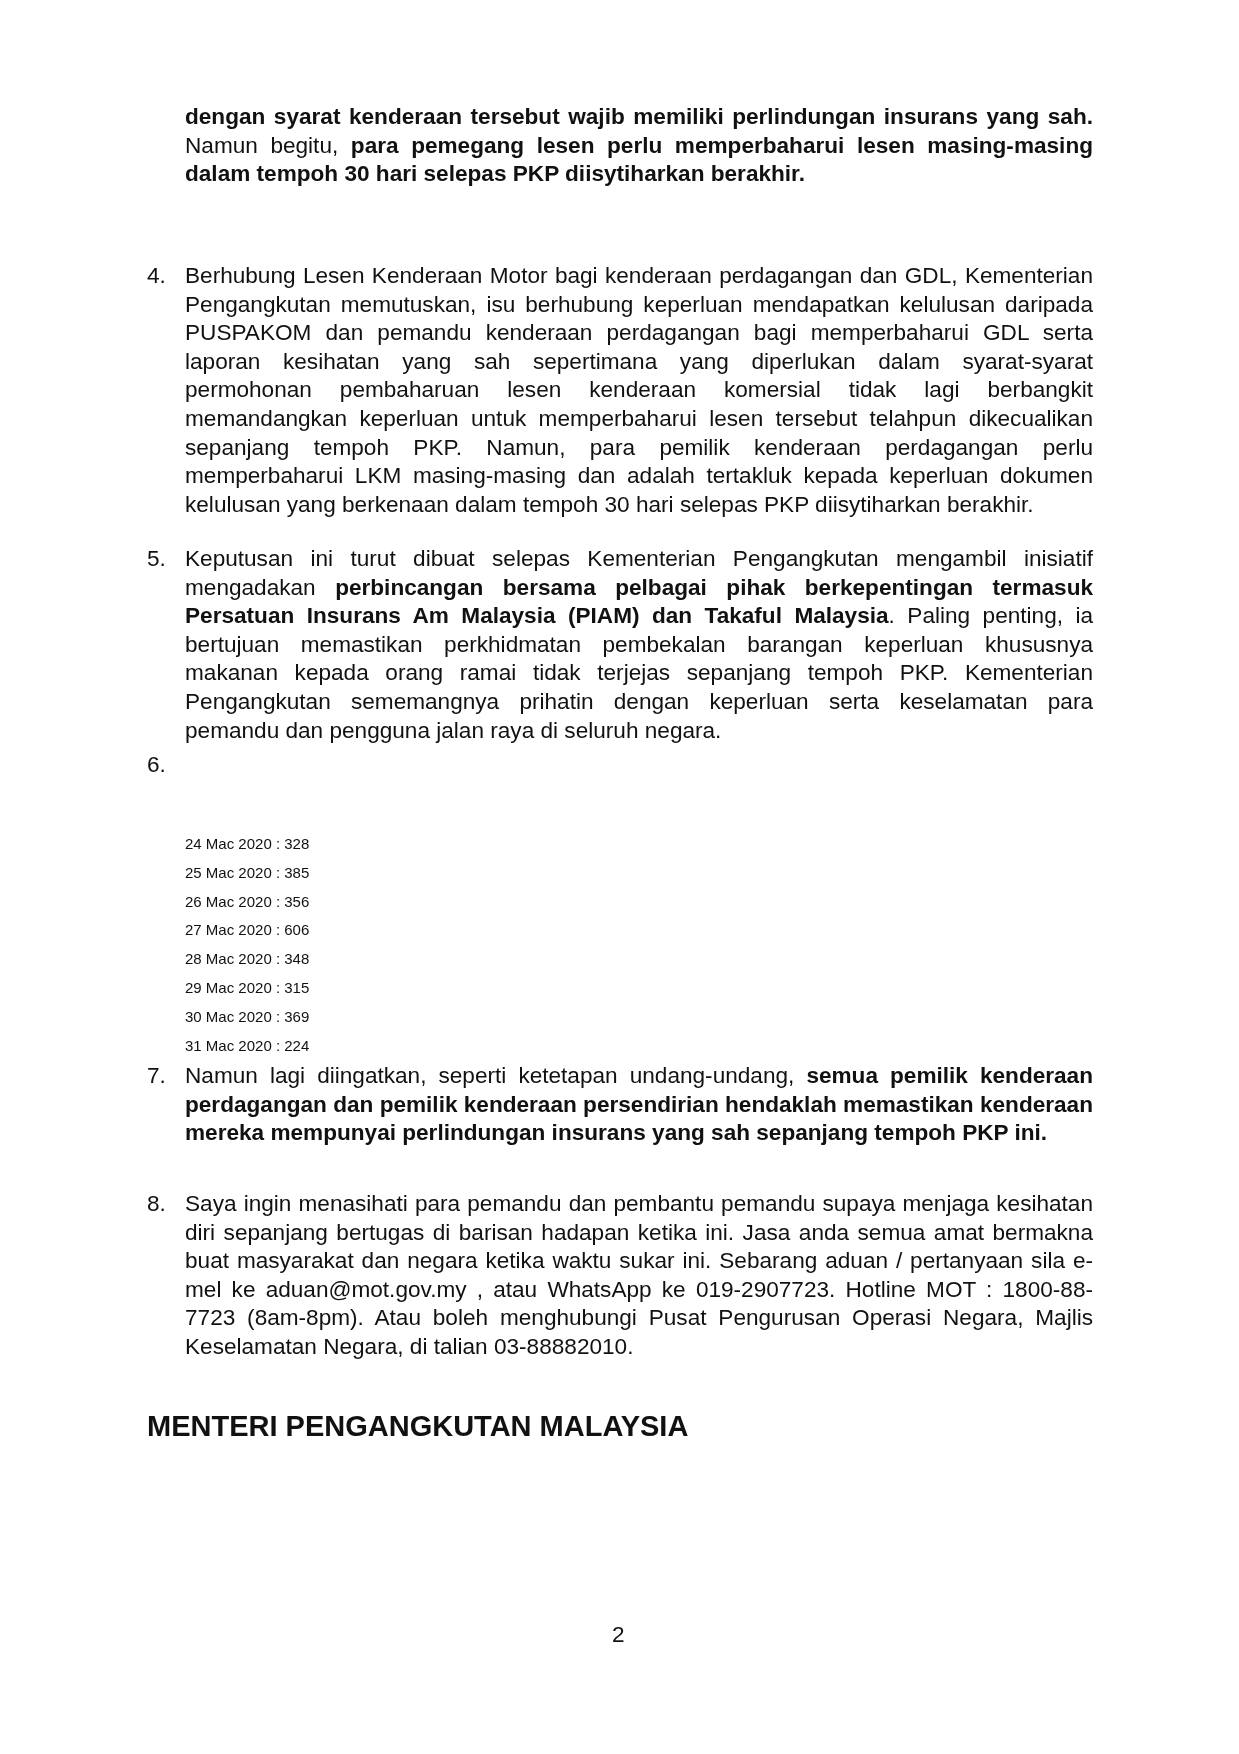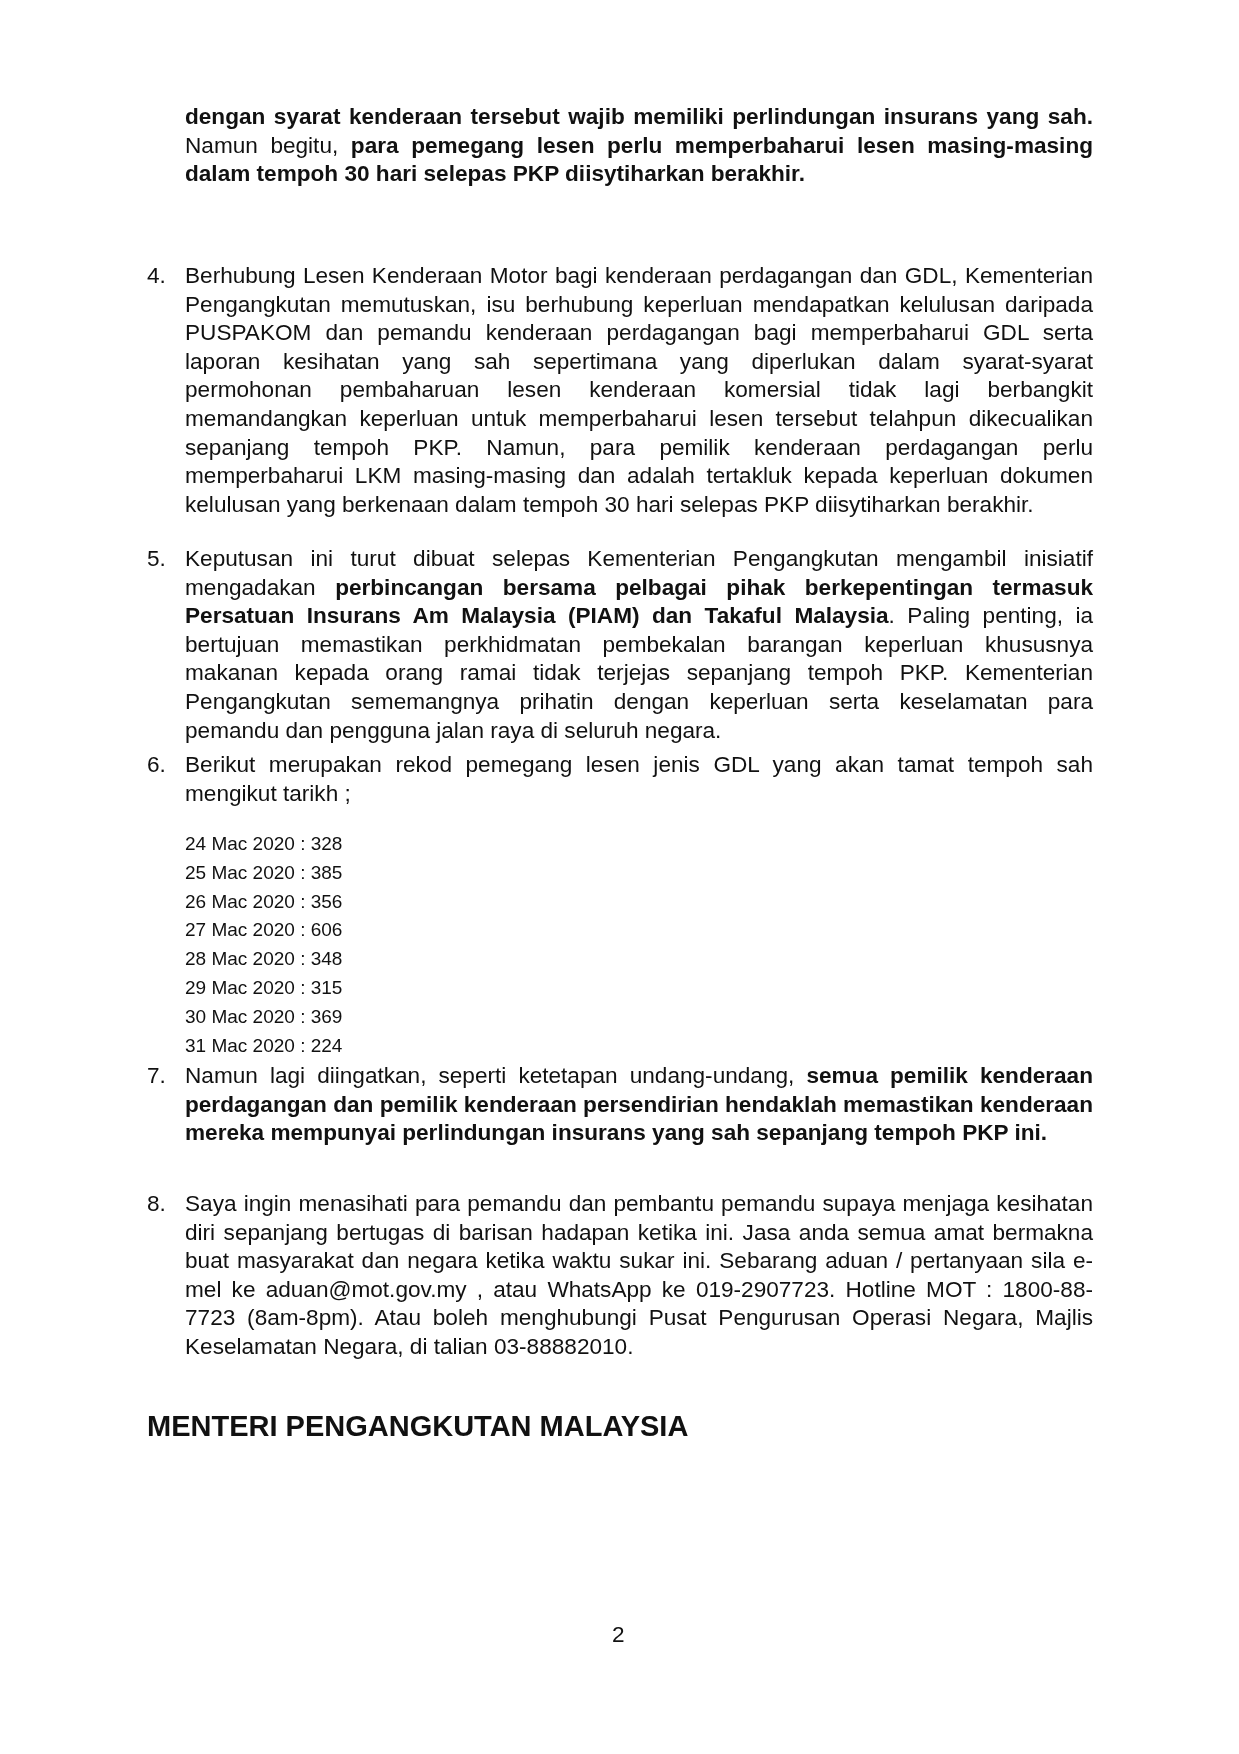--- a/index.html
+++ b/index.html
@@ -9,21 +9,21 @@
     }
     .page { position: absolute; left: 0; top: 0; width: 1239px; height: 1556px; }
     .para {
       position: absolute; left: 185px; width: 908px;
       font-size: 22.6px; line-height: 28.6px; text-align: justify;
       text-align-last: left;
     }
     .num { position: absolute; left: 147px; font-size: 22.6px; line-height: 28.6px; }
     .b { font-weight: bold; }
     .heading { position: absolute; left: 185px; font-size: 22.6px; line-height: 28.6px; }
-    .list { position: absolute; left: 185px; font-size: 19px; line-height: 28.8px; }
+    .list { position: absolute; left: 185px; font-size: 15px; line-height: 28.8px; }
     .list div { white-space: nowrap; }
     .sig { position: absolute; left: 147px; font-size: 29px; line-height: 34px; font-weight: bold; }
     .pageno { position: absolute; left: 612px; top: 1622px; font-size: 22.6px; }
   </style>
 </head>
 <body>
 
 <div class="page">
 
   <div class="para" style="top:103px;">
@@ -33,21 +33,20 @@
 
   <div class="num" style="top:262px;">4.</div>
   <div class="para" style="top:262px;">Berhubung Lesen Kenderaan Motor bagi kenderaan perdagangan dan GDL, Kementerian Pengangkutan memutuskan,  isu berhubung keperluan mendapatkan kelulusan daripada PUSPAKOM dan pemandu kenderaan perdagangan bagi memperbaharui GDL serta laporan kesihatan yang sah sepertimana yang diperlukan dalam syarat-syarat permohonan pembaharuan lesen kenderaan komersial tidak lagi berbangkit memandangkan keperluan untuk memperbaharui lesen tersebut telahpun dikecualikan sepanjang tempoh PKP. Namun, para pemilik kenderaan perdagangan perlu memperbaharui LKM masing-masing dan adalah tertakluk kepada keperluan dokumen kelulusan yang berkenaan dalam tempoh 30 hari selepas PKP diisytiharkan berakhir.</div>
 
   <div class="num" style="top:545px;">5.</div>
   <div class="para" style="top:545px;">
     <span>Keputusan ini turut dibuat selepas Kementerian Pengangkutan mengambil inisiatif mengadakan </span><span class="b">perbincangan bersama pelbagai pihak berkepentingan termasuk Persatuan Insurans Am Malaysia (PIAM) dan Takaful Malaysia</span><span>. Paling penting, ia bertujuan memastikan perkhidmatan pembekalan barangan keperluan khususnya makanan kepada orang ramai tidak terjejas sepanjang tempoh PKP. Kementerian Pengangkutan sememangnya prihatin dengan keperluan serta keselamatan para pemandu dan pengguna jalan raya di seluruh negara.</span>
   </div>
 
   <div class="num" style="top:751px;">6.</div>
-  <div class="para" style="top:751px;">Berikut merupakan rekod pemegang lesen jenis GDL yang akan tamat tempoh sah mengikut tarikh ;</div>
 
   <div class="list" style="top:830px;" id="gdl-list">
       <div><span>24 Mac 2020</span><span> : </span><span>328</span></div>
       <div><span>25 Mac 2020</span><span> : </span><span>385</span></div>
       <div><span>26 Mac 2020</span><span> : </span><span>356</span></div>
       <div><span>27 Mac 2020</span><span> : </span><span>606</span></div>
       <div><span>28 Mac 2020</span><span> : </span><span>348</span></div>
       <div><span>29 Mac 2020</span><span> : </span><span>315</span></div>
       <div><span>30 Mac 2020</span><span> : </span><span>369</span></div>
       <div><span>31 Mac 2020</span><span> : </span><span>224</span></div>

